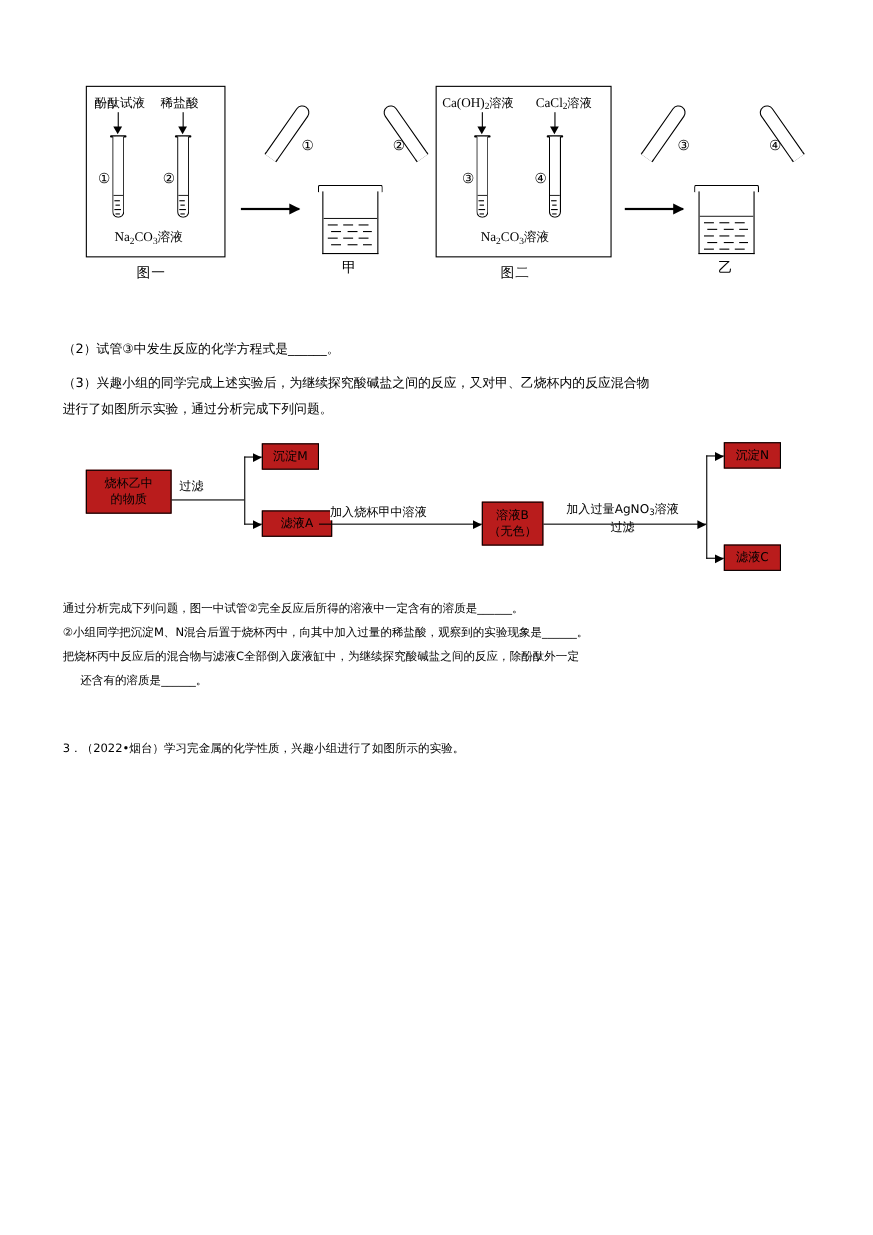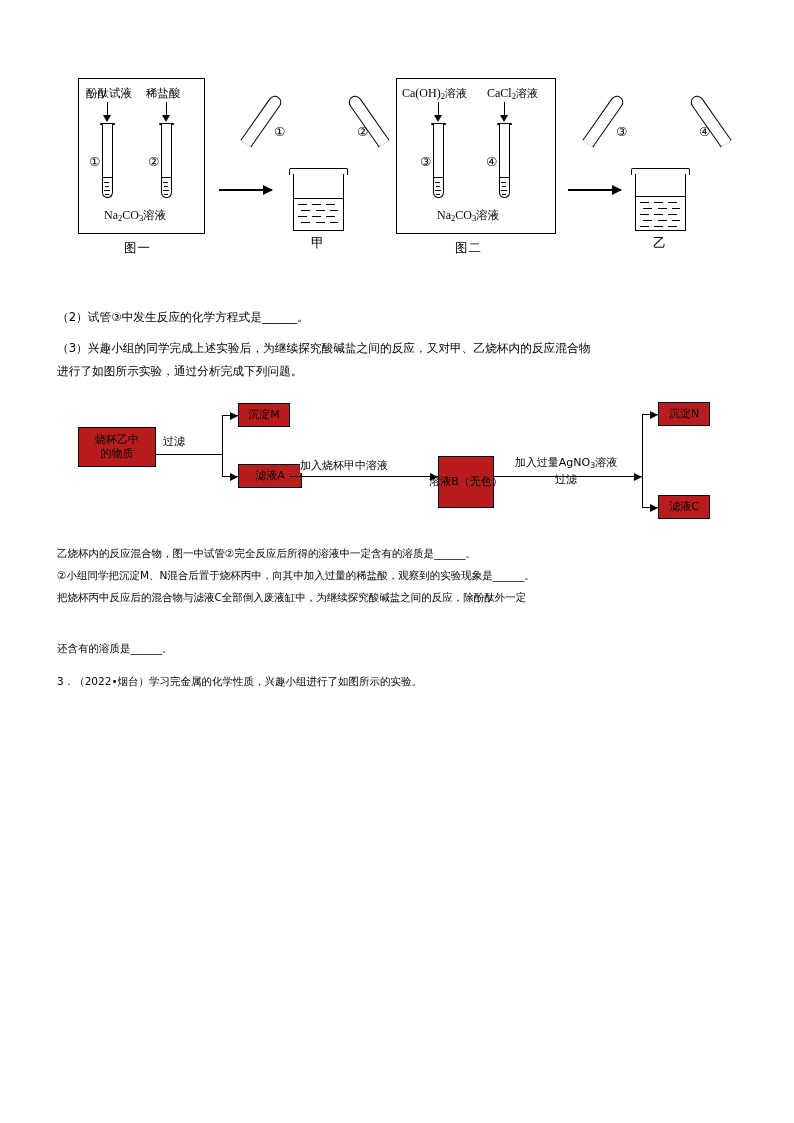--- a/index.html
+++ b/index.html
@@ -452,21 +452,21 @@
     <div class="fline h" style="left:222px; top:78px; width:16px;"></div>
     <div class="farrow" style="left:230px; top:74.5px;"></div>
     <div class="fbox" style="left:238px; top:66px; width:64px; height:24px;">
       <span>滤液A</span>
     </div>
 
     <div class="flabel" style="left:300px; top:60px;">加入烧杯甲中溶液</div>
     <div class="fline h" style="left:290px; top:78px; width:148px;"></div>
     <div class="farrow" style="left:430px; top:74.5px;"></div>
 
-    <div class="fbox" style="left:438px; top:58px; width:56px; height:52px; flex-direction:row;">
+    <div class="fbox" style="left:438px; top:58px; width:56px; height:40px; flex-direction:column;">
       <span>溶液B</span>
       <span>（无色）</span>
     </div>
 
     <div class="flabel" style="left:498px; top:57px; width:136px;">
       <span>加入过量AgNO</span><span class="sub">3</span><span>溶液</span>
     </div>
     <div class="flabel" style="left:498px; top:74px; width:136px;">过滤</div>
     <div class="fline h" style="left:494px; top:78px; width:148px;"></div>
     <div class="farrow" style="left:634px; top:74.5px;"></div>
@@ -479,20 +479,20 @@
       <span>沉淀N</span>
     </div>
 
     <div class="fline h" style="left:642px; top:109px; width:16px;"></div>
     <div class="farrow" style="left:650px; top:105.5px;"></div>
     <div class="fbox" style="left:658px; top:97px; width:52px; height:24px;">
       <span>滤液C</span>
     </div>
   </div>
 
-  <div class="small-line" style="left:57px; top:542px;">乙烧杯内的反应混合物，图一中试管②完全反应后所得的溶液中一定含有的溶质是______。</div>
+  <div class="small-line" style="left:57px; top:542px;">通过分析完成下列问题，图一中试管②完全反应后所得的溶液中一定含有的溶质是______。</div>
   <div class="small-line" style="left:57px; top:564px;">②小组同学把沉淀M、N混合后置于烧杯丙中，向其中加入过量的稀盐酸，观察到的实验现象是______。</div>
   <div class="small-line" style="left:57px; top:586px;">把烧杯丙中反应后的混合物与滤液C全部倒入废液缸中，为继续探究酸碱盐之间的反应，除酚酞外一定</div>
-  <div class="small-line" style="left:57px; top:608px;margin-top:29px;">还含有的溶质是______。</div>
+  <div class="small-line" style="left:73px; top:608px;">还含有的溶质是______。</div>
 
   <div class="small-line" style="left:57px; top:670px;">3．（2022•烟台）学习完金属的化学性质，兴趣小组进行了如图所示的实验。</div>
 
 </div>
 
 </body></html>

